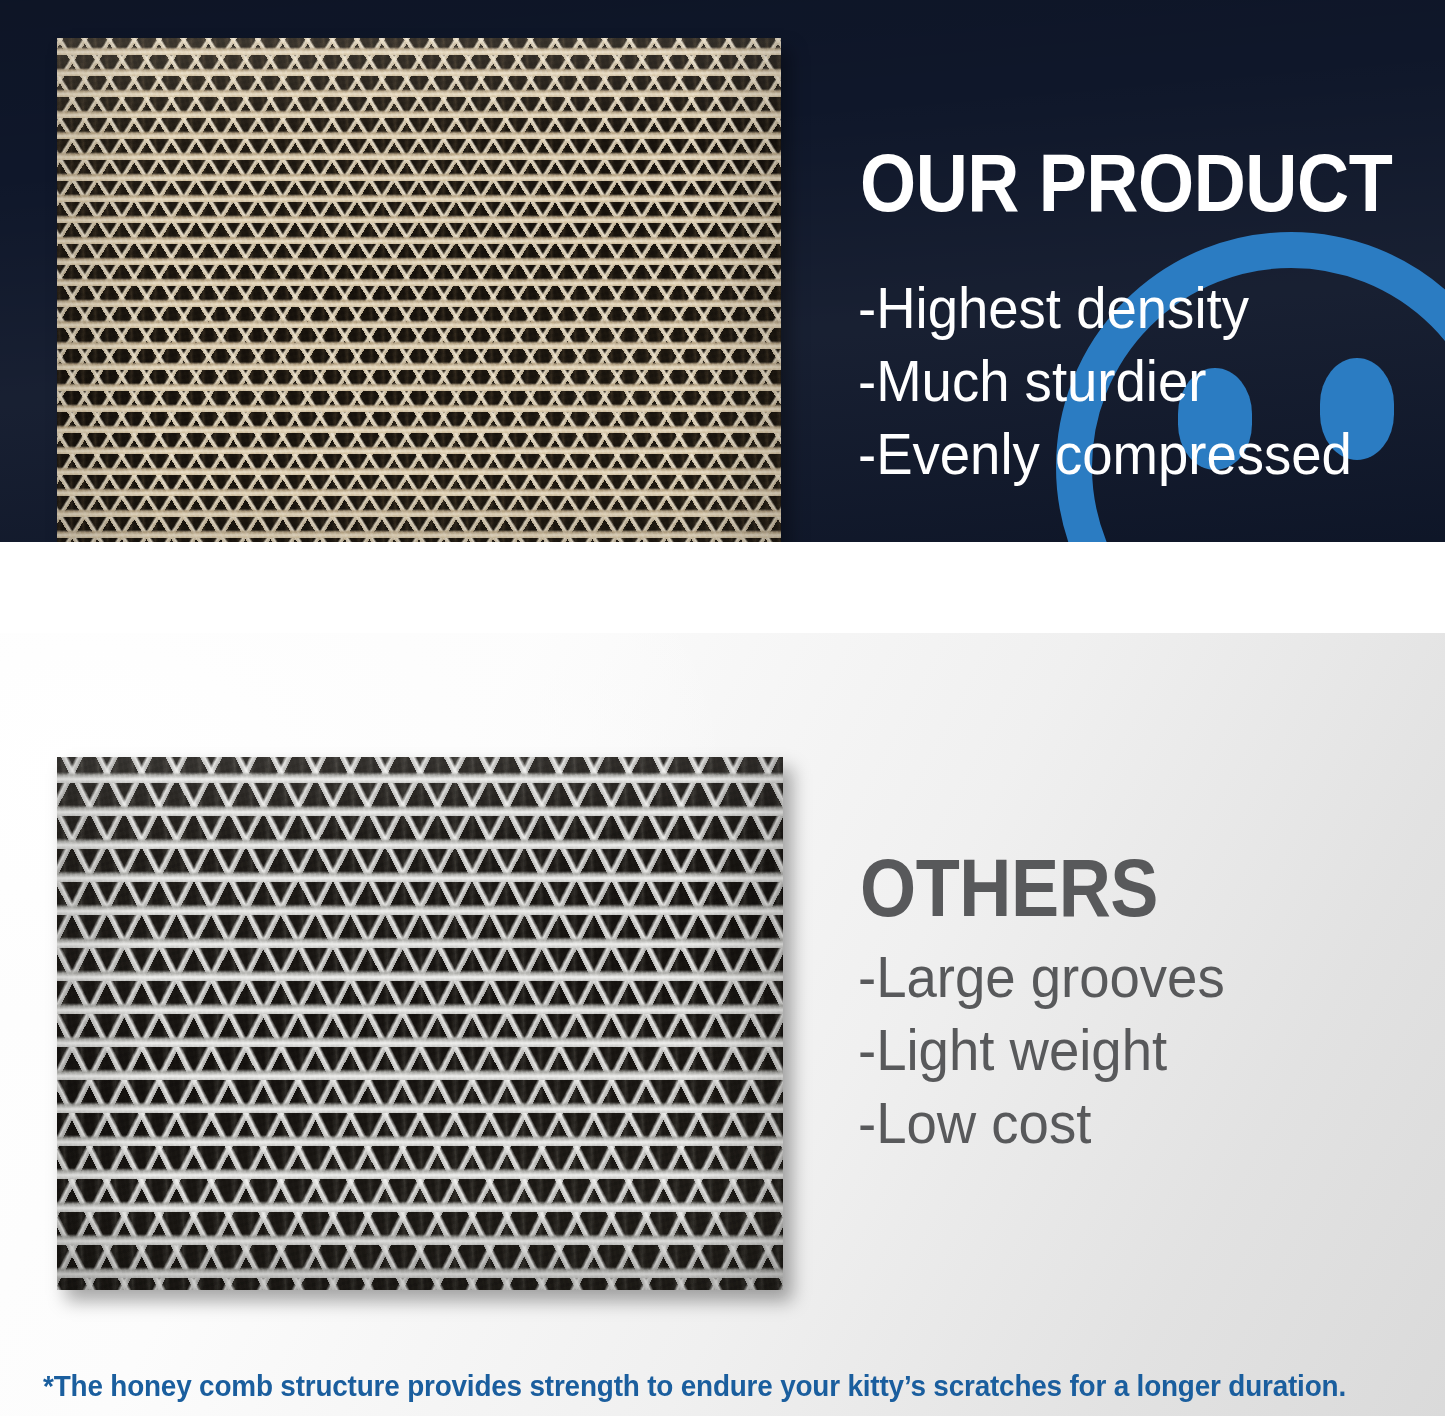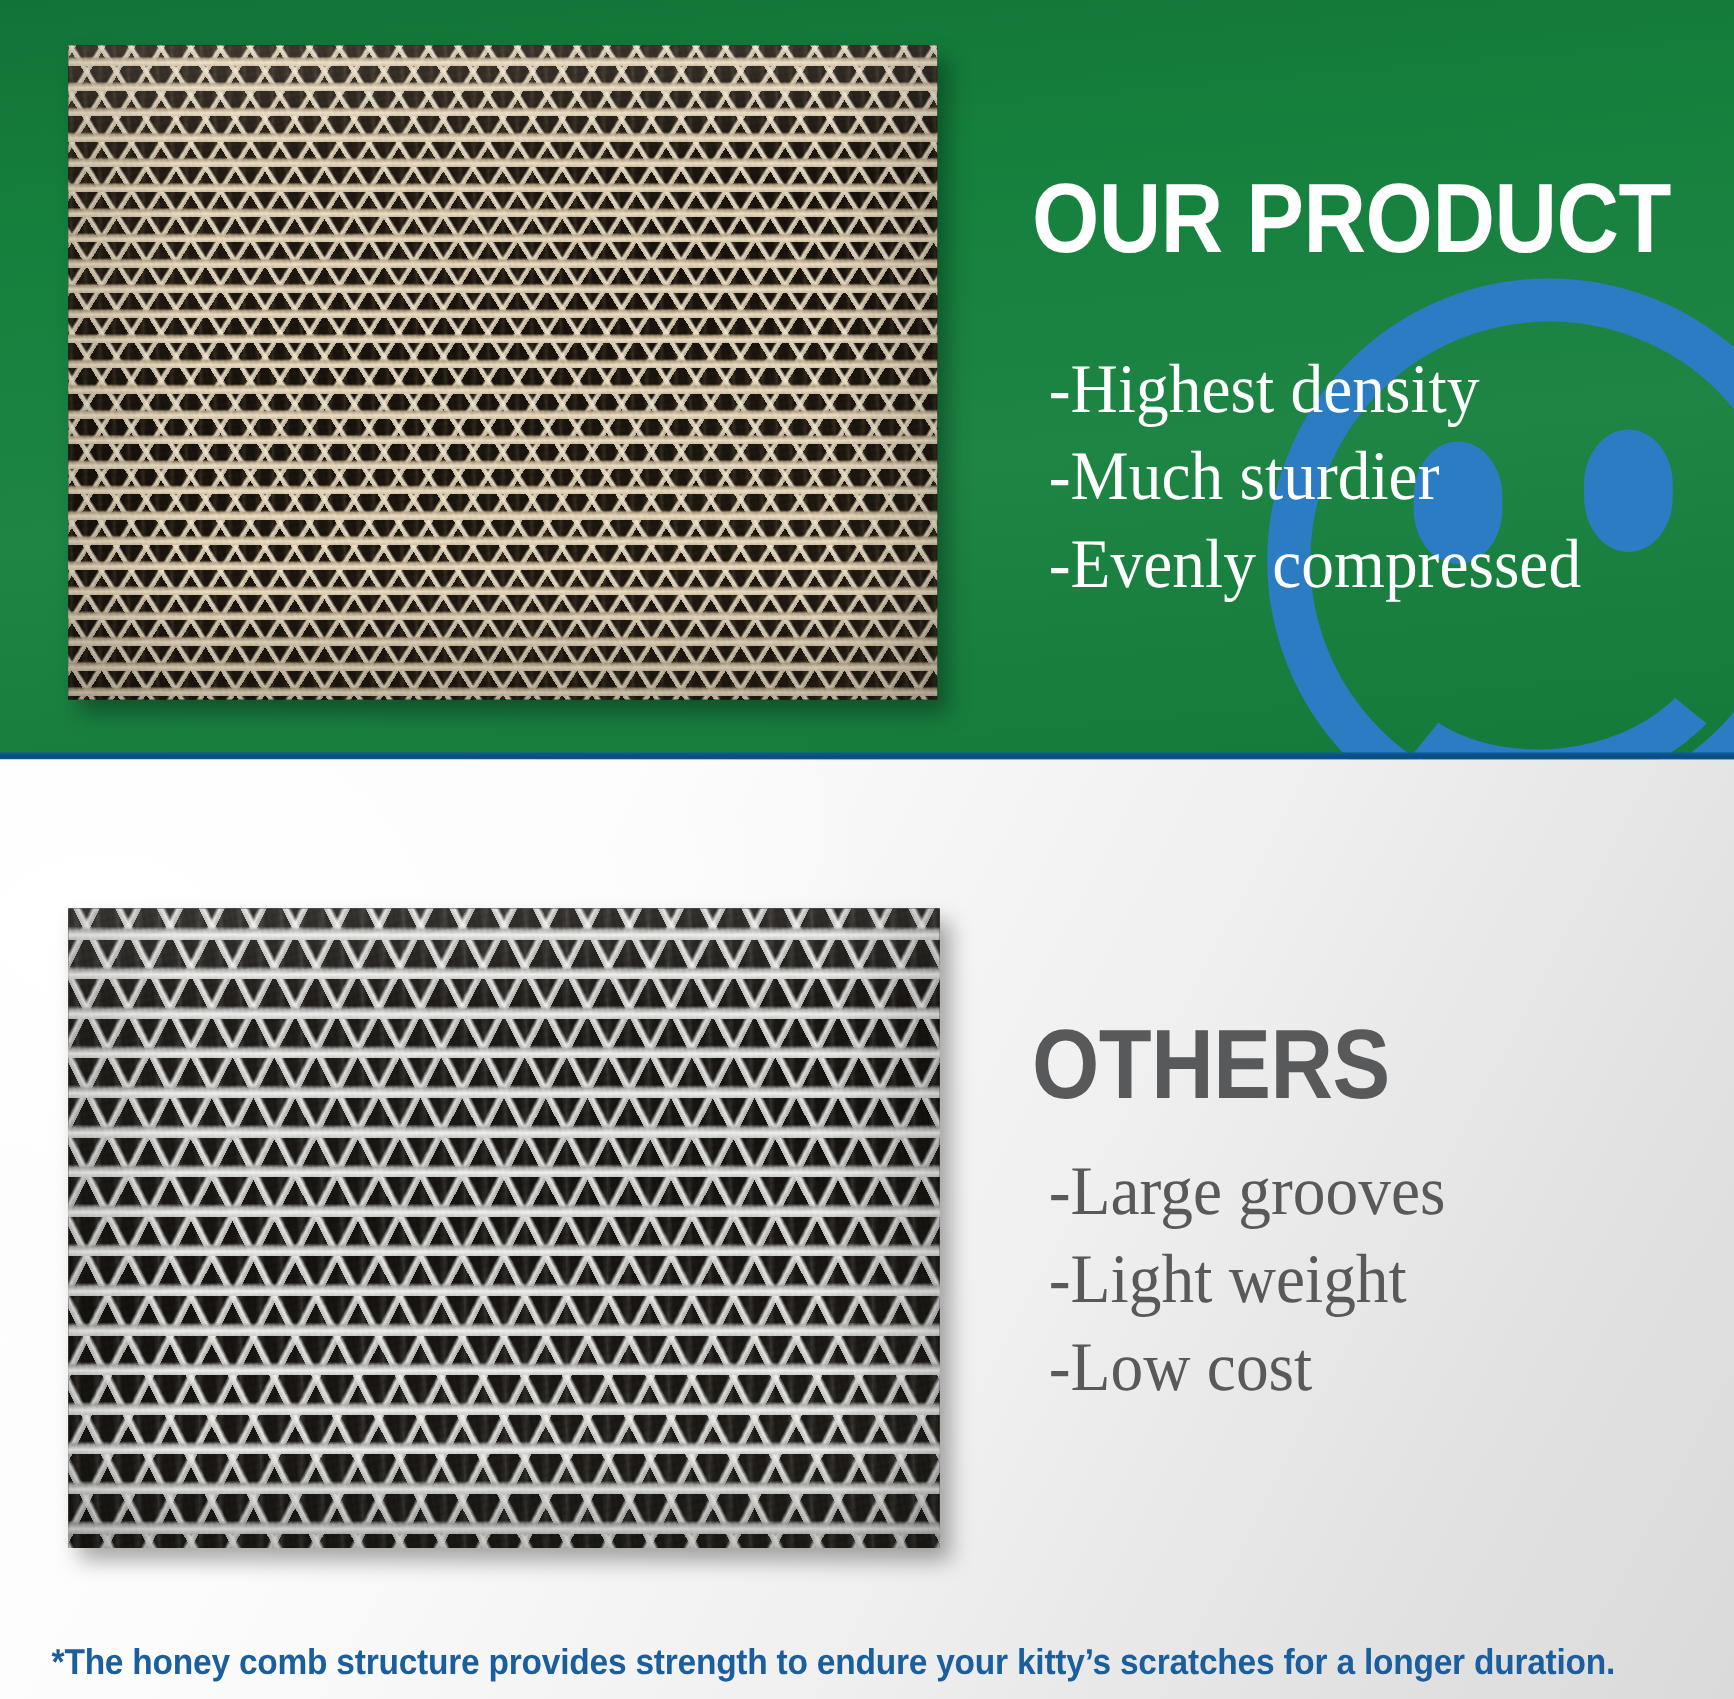--- a/index.html
+++ b/index.html
@@ -14,22 +14,22 @@
     overflow: hidden;
     background: #ffffff;
     font-family: "Liberation Sans", "DejaVu Sans", sans-serif;
   }
 
   
   #top-panel {
     position: absolute;
     left: 0; top: 0;
     width: 1445px;
-    height: 633px;
-    background: #15803d;
+    height: 542px;
+    background: #0f172a;
     overflow: hidden;
   }
   #top-panel-sheen {
     position: absolute;
     inset: 0;
     background: linear-gradient(175deg, rgba(0,0,0,0.10) 0%, rgba(0,0,0,0.00) 26%, rgba(255,255,255,0.04) 60%, rgba(0,0,0,0.05) 100%);
     pointer-events: none;
   }
   #top-panel-underline {
     position: absolute;
@@ -251,25 +251,24 @@
   #heading-others {
     left: 860px;
     top: 845px;
     font-size: 82px;
     line-height: 86px;
     color: #58595b;
   }
 
   .bullet-list {
     position: absolute;
-    margin: 16px;
+    margin: 0;
     padding: 0;
     list-style: none;
     white-space: nowrap;
-    font-family: Liberation Serif, serif;
   }
   .bullet-list li {
     font-weight: 400;
     transform: scaleX(0.94);
     transform-origin: left center;
   }
   #bullets-product {
     left: 858px;
     top: 271px;
   }

